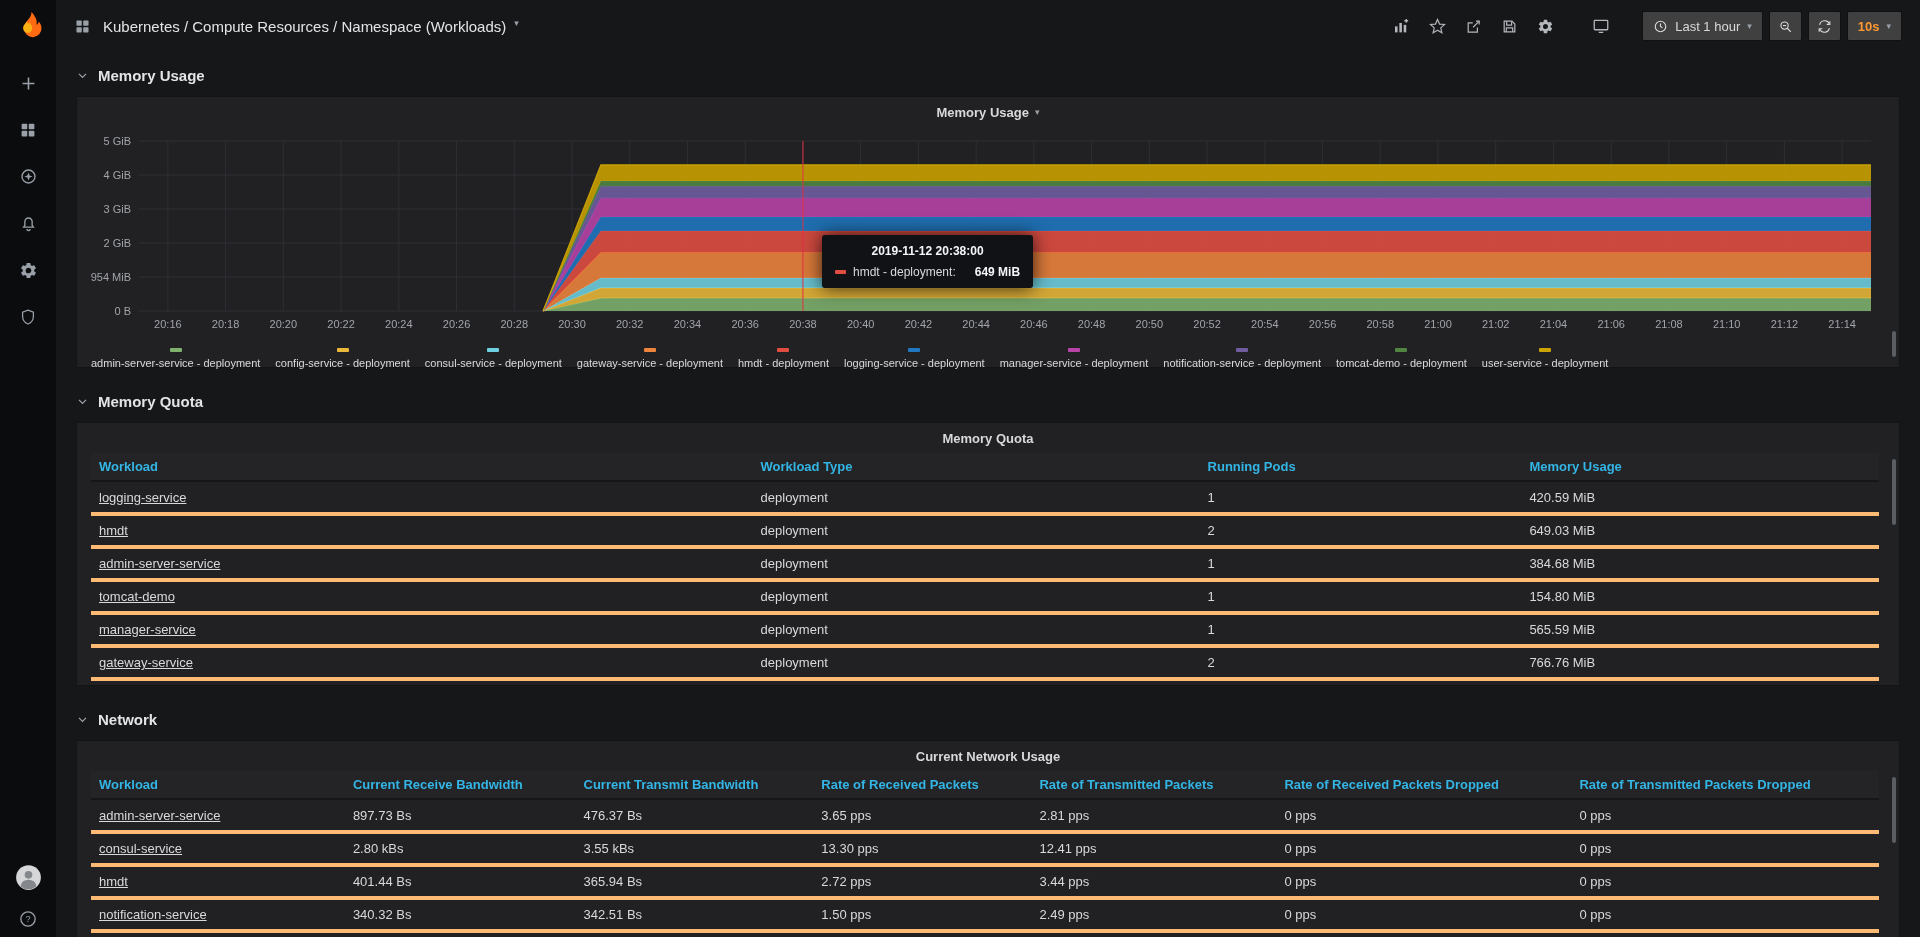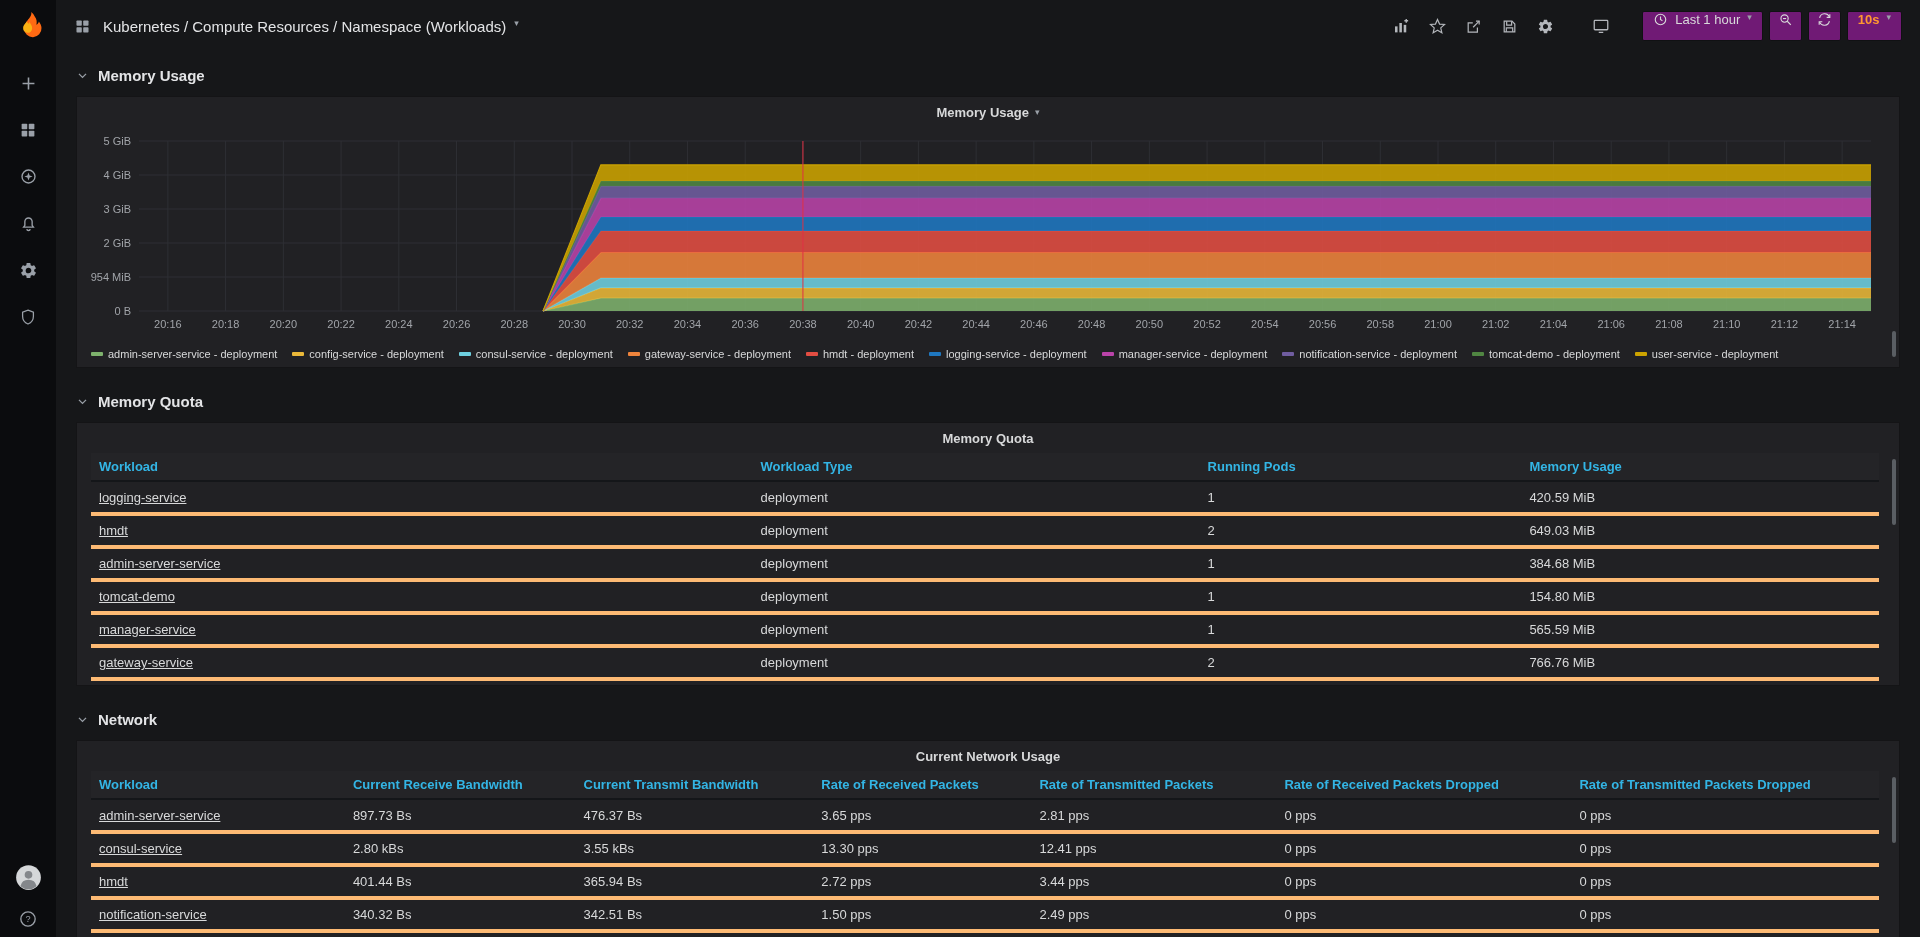--- a/index.html
+++ b/index.html
@@ -21,21 +21,21 @@
             display:flex; align-items:center; padding:0 18px; background:#161719; z-index:5; }
   .nav-left { display:flex; align-items:center; gap:12px; color:#b4b7bc; }
   .nav-title-btn { display:flex; gap:8px; background:none; border:none;
                    color:#e3e4e6; font-size:15px; font-weight:500; cursor:pointer;
                    font-family:inherit; }
   .caret { font-size:9px; color:#9aa0a8; }
   .nav-right { margin-left:auto; display:flex; align-items:center; gap:6px; }
   .icon-btn { width:30px; height:30px; display:flex; align-items:center; justify-content:center;
               background:transparent; border:none; cursor:pointer; color:#b4b7bc; }
   .gap { width:14px; }
-  .btn { height:30px; display:flex; align-items:flex-start; gap:7px; background:#701a75;
+  .btn { height:30px; display:flex; align-items:center; gap:7px; background:#404040;
          border:1px solid #101113; border-radius:2px; color:#d8d9da; font-size:13px;
          padding:0 10px; cursor:pointer; font-family:inherit; }
   .btn.icon-only { padding:0 8px; }
   .btn .interval { color:#ff9830; font-weight:600; }
 
   
   .main { position:absolute; left:56px; top:52px; right:0; bottom:0; padding:6px 20px 0; overflow:hidden; }
   .sec-head { display:flex; align-items:center; gap:9px; height:26px; cursor:pointer; }
   .sec-head.first { margin-top:4px; }
   .sec-head.later { margin-top:20px; }
@@ -43,21 +43,21 @@
   .chev { color:#9aa0a8; display:flex; }
 
   .panel { background:#212124; border:1px solid rgba(0,0,0,.38); position:relative; margin-top:8px; }
   .panel-title-row { height:30px; display:flex; align-items:center; justify-content:center; gap:6px;
                      font-size:13px; font-weight:600; color:#d8d9da; cursor:pointer; }
 
   
   .chart-area { position:relative; padding:0 4px; }
   .legend { display:flex; align-items:center; gap:15px; padding:1px 6px 8px 14px;
             font-size:11px; color:#d8d9da; white-space:nowrap; overflow:hidden; }
-  .legend .li { display:flex; align-items:center; gap:5px; cursor:pointer; }
+  .legend .li { display:flex; align-items:center; gap:5px; cursor:pointer;flex-direction:column; }
   .legend .li i { display:inline-block; width:12px; height:4px; border-radius:1px; }
 
   .tooltip { position:absolute; left:745px; top:108px; background:#111216; border-radius:3px;
              padding:9px 13px; box-shadow:0 0 18px rgba(0,0,0,.75); font-size:12px; z-index:4;
              white-space:nowrap; }
   .tooltip .ts { font-weight:700; text-align:center; margin-bottom:7px; color:#f4f5f8; }
   .tooltip .trow { display:flex; align-items:center; gap:7px; }
   .tooltip .swatch { width:11px; height:4px; border-radius:1px; background:#E24D42; }
   .tooltip .val { font-weight:700; margin-left:12px; color:#f4f5f8; }
 
@@ -330,20 +330,28 @@
               <path d="M462.1 184.0 L491.0 127.6 L519.9 71.2 L548.7 71.2 L577.6 71.2 L606.5 71.2 L635.3 71.2 L664.2 71.2 L693.1 71.2 L721.9 71.2 L750.8 71.2 L779.7 71.2 L808.5 71.2 L837.4 71.2 L866.3 71.2 L895.1 71.2 L924.0 71.2 L952.9 71.2 L981.7 71.2 L1010.6 71.2 L1039.5 71.2 L1068.3 71.2 L1097.2 71.2 L1126.1 71.2 L1154.9 71.2 L1183.8 71.2 L1212.7 71.2 L1241.5 71.2 L1270.4 71.2 L1299.3 71.2 L1328.1 71.2 L1357.0 71.2 L1385.9 71.2 L1414.7 71.2 L1443.6 71.2 L1472.5 71.2 L1501.3 71.2 L1530.2 71.2 L1559.1 71.2 L1587.9 71.2 L1616.8 71.2 L1645.7 71.2 L1674.5 71.2 L1703.4 71.2 L1732.3 71.2 L1761.1 71.2 L1790.0 71.2 L1790.0 90.0 L1761.1 90.0 L1732.3 90.0 L1703.4 90.0 L1674.5 90.0 L1645.7 90.0 L1616.8 90.0 L1587.9 90.0 L1559.1 90.0 L1530.2 90.0 L1501.3 90.0 L1472.5 90.0 L1443.6 90.0 L1414.7 90.0 L1385.9 90.0 L1357.0 90.0 L1328.1 90.0 L1299.3 90.0 L1270.4 90.0 L1241.5 90.0 L1212.7 90.0 L1183.8 90.0 L1154.9 90.0 L1126.1 90.0 L1097.2 90.0 L1068.3 90.0 L1039.5 90.0 L1010.6 90.0 L981.7 90.0 L952.9 90.0 L924.0 90.0 L895.1 90.0 L866.3 90.0 L837.4 90.0 L808.5 90.0 L779.7 90.0 L750.8 90.0 L721.9 90.0 L693.1 90.0 L664.2 90.0 L635.3 90.0 L606.5 90.0 L577.6 90.0 L548.7 90.0 L519.9 90.0 L491.0 137.0 L462.1 184.0 Z" fill="#BA43A9" fill-opacity="0.88"></path>
               <path d="M462.1 184.0 L491.0 127.6 L519.9 71.2 L548.7 71.2 L577.6 71.2 L606.5 71.2 L635.3 71.2 L664.2 71.2 L693.1 71.2 L721.9 71.2 L750.8 71.2 L779.7 71.2 L808.5 71.2 L837.4 71.2 L866.3 71.2 L895.1 71.2 L924.0 71.2 L952.9 71.2 L981.7 71.2 L1010.6 71.2 L1039.5 71.2 L1068.3 71.2 L1097.2 71.2 L1126.1 71.2 L1154.9 71.2 L1183.8 71.2 L1212.7 71.2 L1241.5 71.2 L1270.4 71.2 L1299.3 71.2 L1328.1 71.2 L1357.0 71.2 L1385.9 71.2 L1414.7 71.2 L1443.6 71.2 L1472.5 71.2 L1501.3 71.2 L1530.2 71.2 L1559.1 71.2 L1587.9 71.2 L1616.8 71.2 L1645.7 71.2 L1674.5 71.2 L1703.4 71.2 L1732.3 71.2 L1761.1 71.2 L1790.0 71.2" fill="none" stroke="#BA43A9" stroke-width="1.2"></path>
               <path d="M462.1 184.0 L491.0 121.6 L519.9 59.3 L548.7 59.3 L577.6 59.3 L606.5 59.3 L635.3 59.3 L664.2 59.3 L693.1 59.3 L721.9 59.3 L750.8 59.3 L779.7 59.3 L808.5 59.3 L837.4 59.3 L866.3 59.3 L895.1 59.3 L924.0 59.3 L952.9 59.3 L981.7 59.3 L1010.6 59.3 L1039.5 59.3 L1068.3 59.3 L1097.2 59.3 L1126.1 59.3 L1154.9 59.3 L1183.8 59.3 L1212.7 59.3 L1241.5 59.3 L1270.4 59.3 L1299.3 59.3 L1328.1 59.3 L1357.0 59.3 L1385.9 59.3 L1414.7 59.3 L1443.6 59.3 L1472.5 59.3 L1501.3 59.3 L1530.2 59.3 L1559.1 59.3 L1587.9 59.3 L1616.8 59.3 L1645.7 59.3 L1674.5 59.3 L1703.4 59.3 L1732.3 59.3 L1761.1 59.3 L1790.0 59.3 L1790.0 71.2 L1761.1 71.2 L1732.3 71.2 L1703.4 71.2 L1674.5 71.2 L1645.7 71.2 L1616.8 71.2 L1587.9 71.2 L1559.1 71.2 L1530.2 71.2 L1501.3 71.2 L1472.5 71.2 L1443.6 71.2 L1414.7 71.2 L1385.9 71.2 L1357.0 71.2 L1328.1 71.2 L1299.3 71.2 L1270.4 71.2 L1241.5 71.2 L1212.7 71.2 L1183.8 71.2 L1154.9 71.2 L1126.1 71.2 L1097.2 71.2 L1068.3 71.2 L1039.5 71.2 L1010.6 71.2 L981.7 71.2 L952.9 71.2 L924.0 71.2 L895.1 71.2 L866.3 71.2 L837.4 71.2 L808.5 71.2 L779.7 71.2 L750.8 71.2 L721.9 71.2 L693.1 71.2 L664.2 71.2 L635.3 71.2 L606.5 71.2 L577.6 71.2 L548.7 71.2 L519.9 71.2 L491.0 127.6 L462.1 184.0 Z" fill="#705DA0" fill-opacity="0.88"></path>
               <path d="M462.1 184.0 L491.0 121.6 L519.9 59.3 L548.7 59.3 L577.6 59.3 L606.5 59.3 L635.3 59.3 L664.2 59.3 L693.1 59.3 L721.9 59.3 L750.8 59.3 L779.7 59.3 L808.5 59.3 L837.4 59.3 L866.3 59.3 L895.1 59.3 L924.0 59.3 L952.9 59.3 L981.7 59.3 L1010.6 59.3 L1039.5 59.3 L1068.3 59.3 L1097.2 59.3 L1126.1 59.3 L1154.9 59.3 L1183.8 59.3 L1212.7 59.3 L1241.5 59.3 L1270.4 59.3 L1299.3 59.3 L1328.1 59.3 L1357.0 59.3 L1385.9 59.3 L1414.7 59.3 L1443.6 59.3 L1472.5 59.3 L1501.3 59.3 L1530.2 59.3 L1559.1 59.3 L1587.9 59.3 L1616.8 59.3 L1645.7 59.3 L1674.5 59.3 L1703.4 59.3 L1732.3 59.3 L1761.1 59.3 L1790.0 59.3" fill="none" stroke="#705DA0" stroke-width="1.2"></path>
               <path d="M462.1 184.0 L491.0 119.1 L519.9 54.1 L548.7 54.1 L577.6 54.1 L606.5 54.1 L635.3 54.1 L664.2 54.1 L693.1 54.1 L721.9 54.1 L750.8 54.1 L779.7 54.1 L808.5 54.1 L837.4 54.1 L866.3 54.1 L895.1 54.1 L924.0 54.1 L952.9 54.1 L981.7 54.1 L1010.6 54.1 L1039.5 54.1 L1068.3 54.1 L1097.2 54.1 L1126.1 54.1 L1154.9 54.1 L1183.8 54.1 L1212.7 54.1 L1241.5 54.1 L1270.4 54.1 L1299.3 54.1 L1328.1 54.1 L1357.0 54.1 L1385.9 54.1 L1414.7 54.1 L1443.6 54.1 L1472.5 54.1 L1501.3 54.1 L1530.2 54.1 L1559.1 54.1 L1587.9 54.1 L1616.8 54.1 L1645.7 54.1 L1674.5 54.1 L1703.4 54.1 L1732.3 54.1 L1761.1 54.1 L1790.0 54.1 L1790.0 59.3 L1761.1 59.3 L1732.3 59.3 L1703.4 59.3 L1674.5 59.3 L1645.7 59.3 L1616.8 59.3 L1587.9 59.3 L1559.1 59.3 L1530.2 59.3 L1501.3 59.3 L1472.5 59.3 L1443.6 59.3 L1414.7 59.3 L1385.9 59.3 L1357.0 59.3 L1328.1 59.3 L1299.3 59.3 L1270.4 59.3 L1241.5 59.3 L1212.7 59.3 L1183.8 59.3 L1154.9 59.3 L1126.1 59.3 L1097.2 59.3 L1068.3 59.3 L1039.5 59.3 L1010.6 59.3 L981.7 59.3 L952.9 59.3 L924.0 59.3 L895.1 59.3 L866.3 59.3 L837.4 59.3 L808.5 59.3 L779.7 59.3 L750.8 59.3 L721.9 59.3 L693.1 59.3 L664.2 59.3 L635.3 59.3 L606.5 59.3 L577.6 59.3 L548.7 59.3 L519.9 59.3 L491.0 121.6 L462.1 184.0 Z" fill="#508642" fill-opacity="0.88"></path>
               <path d="M462.1 184.0 L491.0 119.1 L519.9 54.1 L548.7 54.1 L577.6 54.1 L606.5 54.1 L635.3 54.1 L664.2 54.1 L693.1 54.1 L721.9 54.1 L750.8 54.1 L779.7 54.1 L808.5 54.1 L837.4 54.1 L866.3 54.1 L895.1 54.1 L924.0 54.1 L952.9 54.1 L981.7 54.1 L1010.6 54.1 L1039.5 54.1 L1068.3 54.1 L1097.2 54.1 L1126.1 54.1 L1154.9 54.1 L1183.8 54.1 L1212.7 54.1 L1241.5 54.1 L1270.4 54.1 L1299.3 54.1 L1328.1 54.1 L1357.0 54.1 L1385.9 54.1 L1414.7 54.1 L1443.6 54.1 L1472.5 54.1 L1501.3 54.1 L1530.2 54.1 L1559.1 54.1 L1587.9 54.1 L1616.8 54.1 L1645.7 54.1 L1674.5 54.1 L1703.4 54.1 L1732.3 54.1 L1761.1 54.1 L1790.0 54.1" fill="none" stroke="#508642" stroke-width="1.2"></path>
               <path d="M462.1 184.0 L491.0 110.9 L519.9 37.9 L548.7 37.9 L577.6 37.9 L606.5 37.9 L635.3 37.9 L664.2 37.9 L693.1 37.9 L721.9 37.9 L750.8 37.9 L779.7 37.9 L808.5 37.9 L837.4 37.9 L866.3 37.9 L895.1 37.9 L924.0 37.9 L952.9 37.9 L981.7 37.9 L1010.6 37.9 L1039.5 37.9 L1068.3 37.9 L1097.2 37.9 L1126.1 37.9 L1154.9 37.9 L1183.8 37.9 L1212.7 37.9 L1241.5 37.9 L1270.4 37.9 L1299.3 37.9 L1328.1 37.9 L1357.0 37.9 L1385.9 37.9 L1414.7 37.9 L1443.6 37.9 L1472.5 37.9 L1501.3 37.9 L1530.2 37.9 L1559.1 37.9 L1587.9 37.9 L1616.8 37.9 L1645.7 37.9 L1674.5 37.9 L1703.4 37.9 L1732.3 37.9 L1761.1 37.9 L1790.0 37.9 L1790.0 54.1 L1761.1 54.1 L1732.3 54.1 L1703.4 54.1 L1674.5 54.1 L1645.7 54.1 L1616.8 54.1 L1587.9 54.1 L1559.1 54.1 L1530.2 54.1 L1501.3 54.1 L1472.5 54.1 L1443.6 54.1 L1414.7 54.1 L1385.9 54.1 L1357.0 54.1 L1328.1 54.1 L1299.3 54.1 L1270.4 54.1 L1241.5 54.1 L1212.7 54.1 L1183.8 54.1 L1154.9 54.1 L1126.1 54.1 L1097.2 54.1 L1068.3 54.1 L1039.5 54.1 L1010.6 54.1 L981.7 54.1 L952.9 54.1 L924.0 54.1 L895.1 54.1 L866.3 54.1 L837.4 54.1 L808.5 54.1 L779.7 54.1 L750.8 54.1 L721.9 54.1 L693.1 54.1 L664.2 54.1 L635.3 54.1 L606.5 54.1 L577.6 54.1 L548.7 54.1 L519.9 54.1 L491.0 119.1 L462.1 184.0 Z" fill="#CCA300" fill-opacity="0.88"></path>
               <path d="M462.1 184.0 L491.0 110.9 L519.9 37.9 L548.7 37.9 L577.6 37.9 L606.5 37.9 L635.3 37.9 L664.2 37.9 L693.1 37.9 L721.9 37.9 L750.8 37.9 L779.7 37.9 L808.5 37.9 L837.4 37.9 L866.3 37.9 L895.1 37.9 L924.0 37.9 L952.9 37.9 L981.7 37.9 L1010.6 37.9 L1039.5 37.9 L1068.3 37.9 L1097.2 37.9 L1126.1 37.9 L1154.9 37.9 L1183.8 37.9 L1212.7 37.9 L1241.5 37.9 L1270.4 37.9 L1299.3 37.9 L1328.1 37.9 L1357.0 37.9 L1385.9 37.9 L1414.7 37.9 L1443.6 37.9 L1472.5 37.9 L1501.3 37.9 L1530.2 37.9 L1559.1 37.9 L1587.9 37.9 L1616.8 37.9 L1645.7 37.9 L1674.5 37.9 L1703.4 37.9 L1732.3 37.9 L1761.1 37.9 L1790.0 37.9" fill="none" stroke="#CCA300" stroke-width="1.2"></path>
               <line x1="721.9333333333334" y1="14" x2="721.9333333333334" y2="184" stroke="#e02f44" stroke-width="1"></line>
             </svg></div>
+        <div class="tooltip">
+          <div class="ts">2019-11-12 20:38:00</div>
+          <div class="trow">
+            <span class="swatch" style="background: rgb(226, 77, 66);"></span>
+            <span>hmdt - deployment:</span>
+            <span class="val">649 MiB</span>
+          </div>
+        </div>
       </div>
       <div class="legend" id="chart-legend">
           <span class="li">
             <i style="background:#7EB26D"></i>
             <span>admin-server-service - deployment</span>
           </span>
           <span class="li">
             <i style="background:#EAB839"></i>
             <span>config-service - deployment</span>
           </span>

